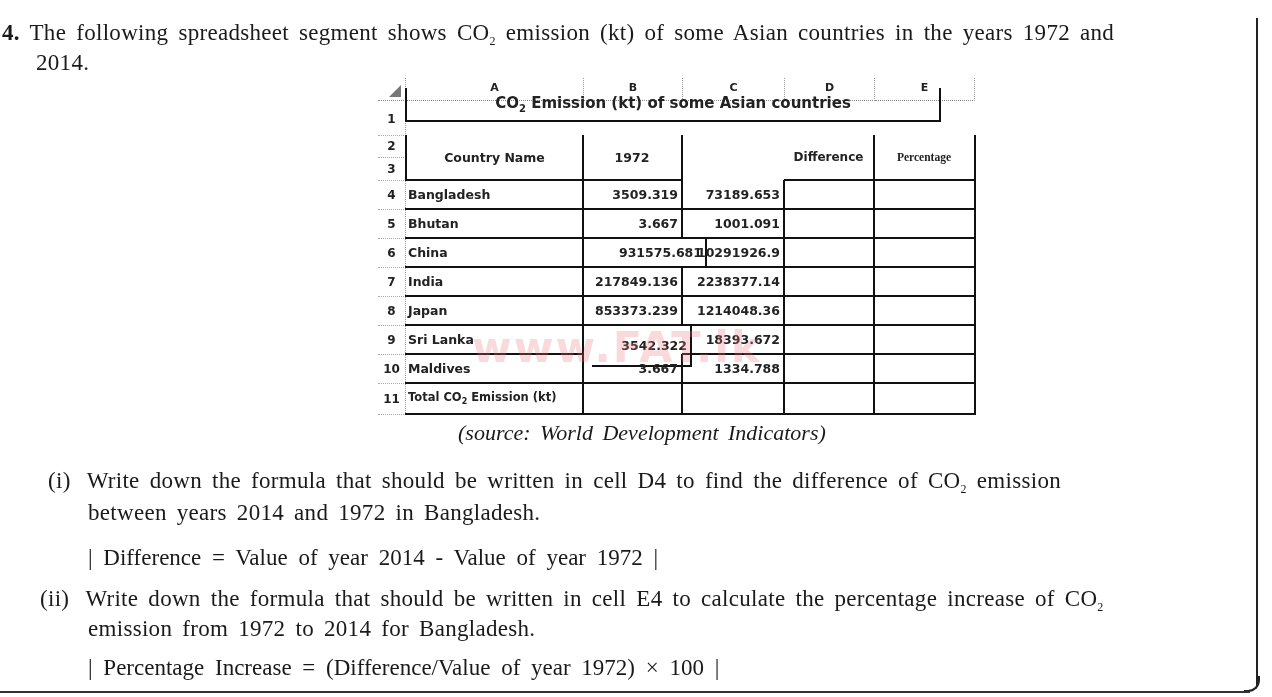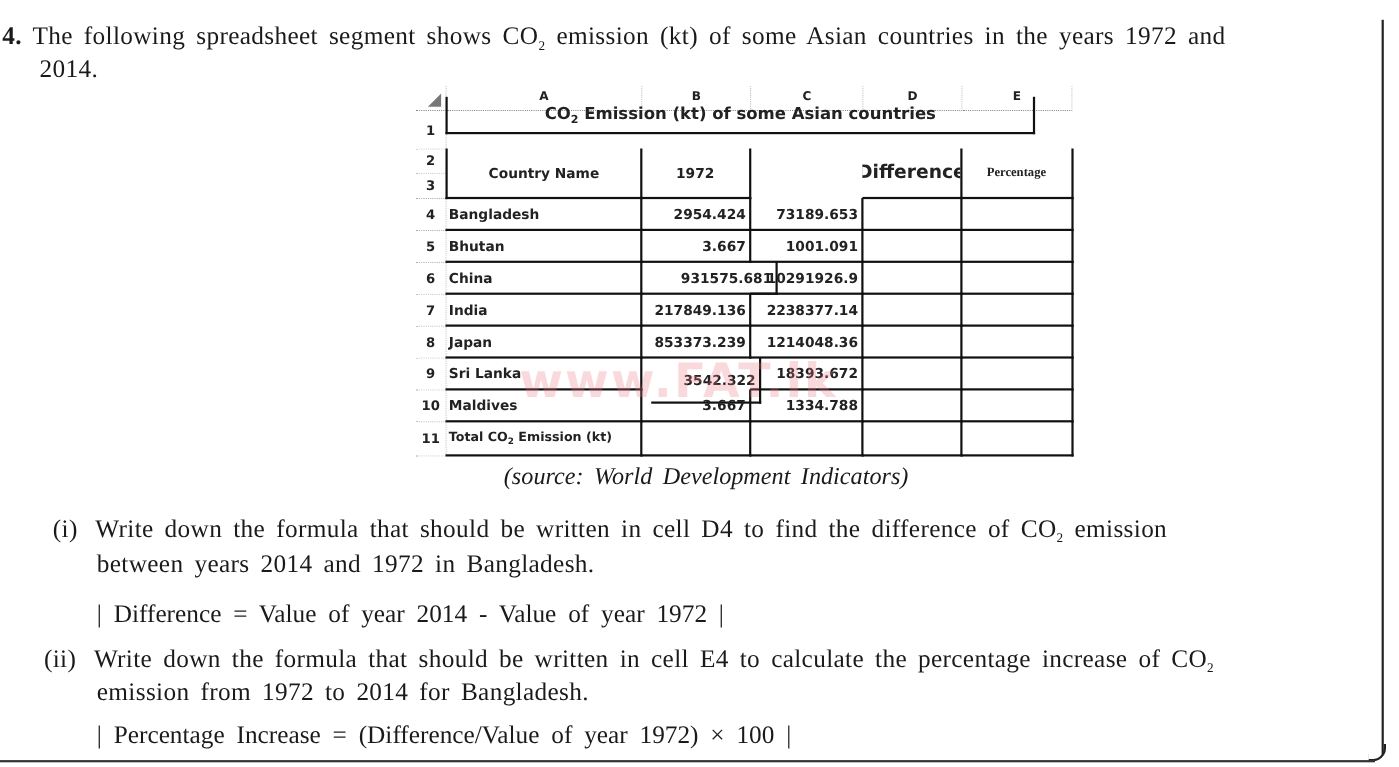--- a/index.html
+++ b/index.html
@@ -69,26 +69,26 @@
   <div class="rownum" style="top:248px; height:28px; line-height:28px;">9</div>
   <div class="rownum" style="top:277px; height:28px; line-height:28px;">10</div>
   <div class="rownum" style="top:306px; height:30px; line-height:30px;">11</div>
 
   <div class="cell title-cell" style="left:27px; top:10px; width:536px; height:34px;">
     <span><span>CO</span><sub style="font-size:10px; vertical-align:-4px;">2</sub><span> Emission (kt) of  some Asian countries</span></span>
   </div>
 
   <div class="cell hdr-cell" style="left:27px; top:57px; width:179px; height:46px; border-left:2px solid #111;">Country Name</div>
   <div class="cell hdr-cell" style="left:205px; top:57px; width:100px; height:46px;">1972</div>
-  <div class="cell hdr-cell" style="left:406px; top:57px; width:91px; height:46px; font-size:17px;">Difference</div>
+  <div class="cell hdr-cell" style="left:406px; top:57px; width:91px; height:46px; font-size:12px;">Difference</div>
   <div class="cell hdr-cell" style="left:496px; top:57px; width:102px; height:46px; font-size:11.5px;font-family:Liberation Serif, serif;">Percentage</div>
 
   <div>
     <div class="cell txt" style="left:27px; top:102px; width:179px; height:30px; padding-left:3px; border-bottom:2px solid #111; border-right:2px solid #111;">Bangladesh</div>
-    <div class="cell data-cell num" style="left:205px; top:102px; width:100px; height:30px;">2954.424</div>
+    <div class="cell data-cell num" style="left:205px; top:102px; width:100px; height:30px;">3509.319</div>
     <div class="cell data-cell num" style="left:304px; top:102px; width:103px; height:30px;">73189.653</div>
     <div class="cell data-cell" style="left:406px; top:102px; width:91px; height:30px;"></div>
     <div class="cell data-cell" style="left:496px; top:102px; width:102px; height:30px;"></div>
   </div>
   <div>
     <div class="cell txt" style="left:27px; top:131px; width:179px; height:30px; padding-left:3px; border-bottom:2px solid #111; border-right:2px solid #111;">Bhutan</div>
     <div class="cell data-cell num" style="left:205px; top:131px; width:100px; height:30px;">3.667</div>
     <div class="cell data-cell num" style="left:304px; top:131px; width:103px; height:30px;">1001.091</div>
     <div class="cell data-cell" style="left:406px; top:131px; width:91px; height:30px;"></div>
     <div class="cell data-cell" style="left:496px; top:131px; width:102px; height:30px;"></div>

